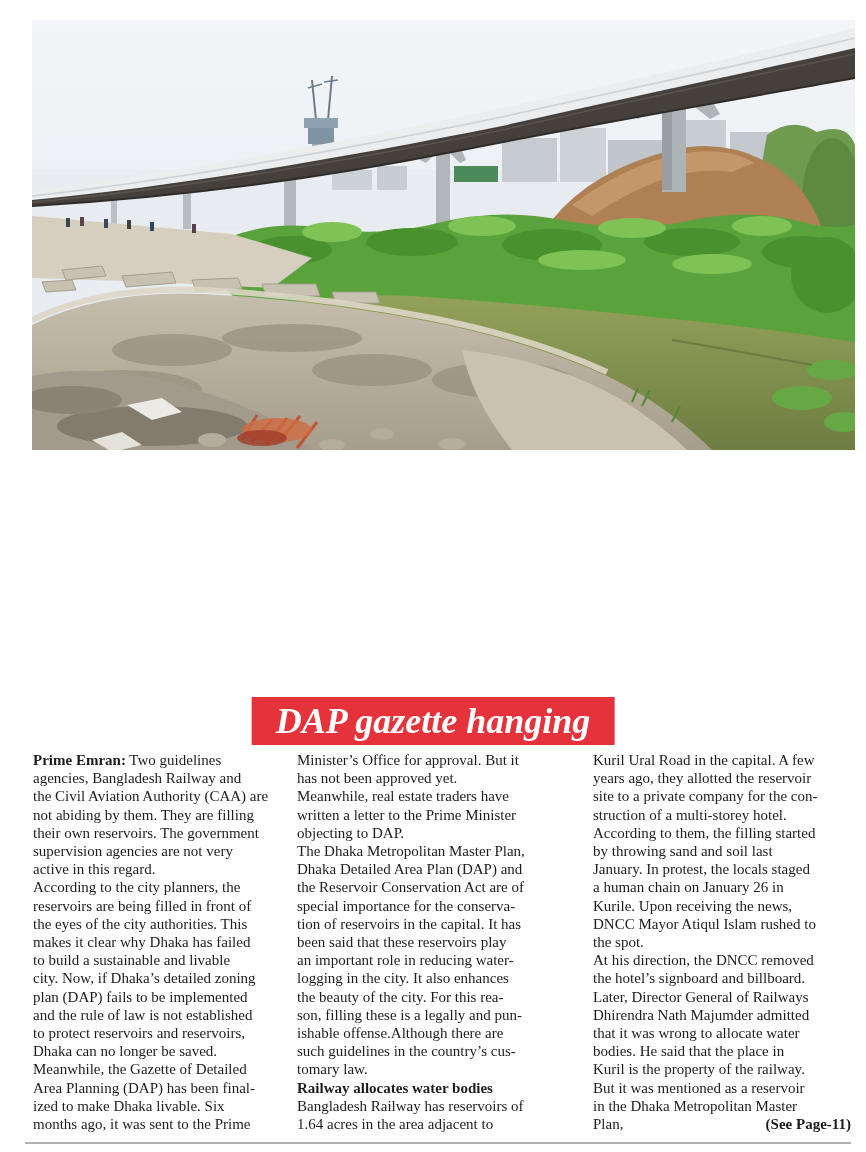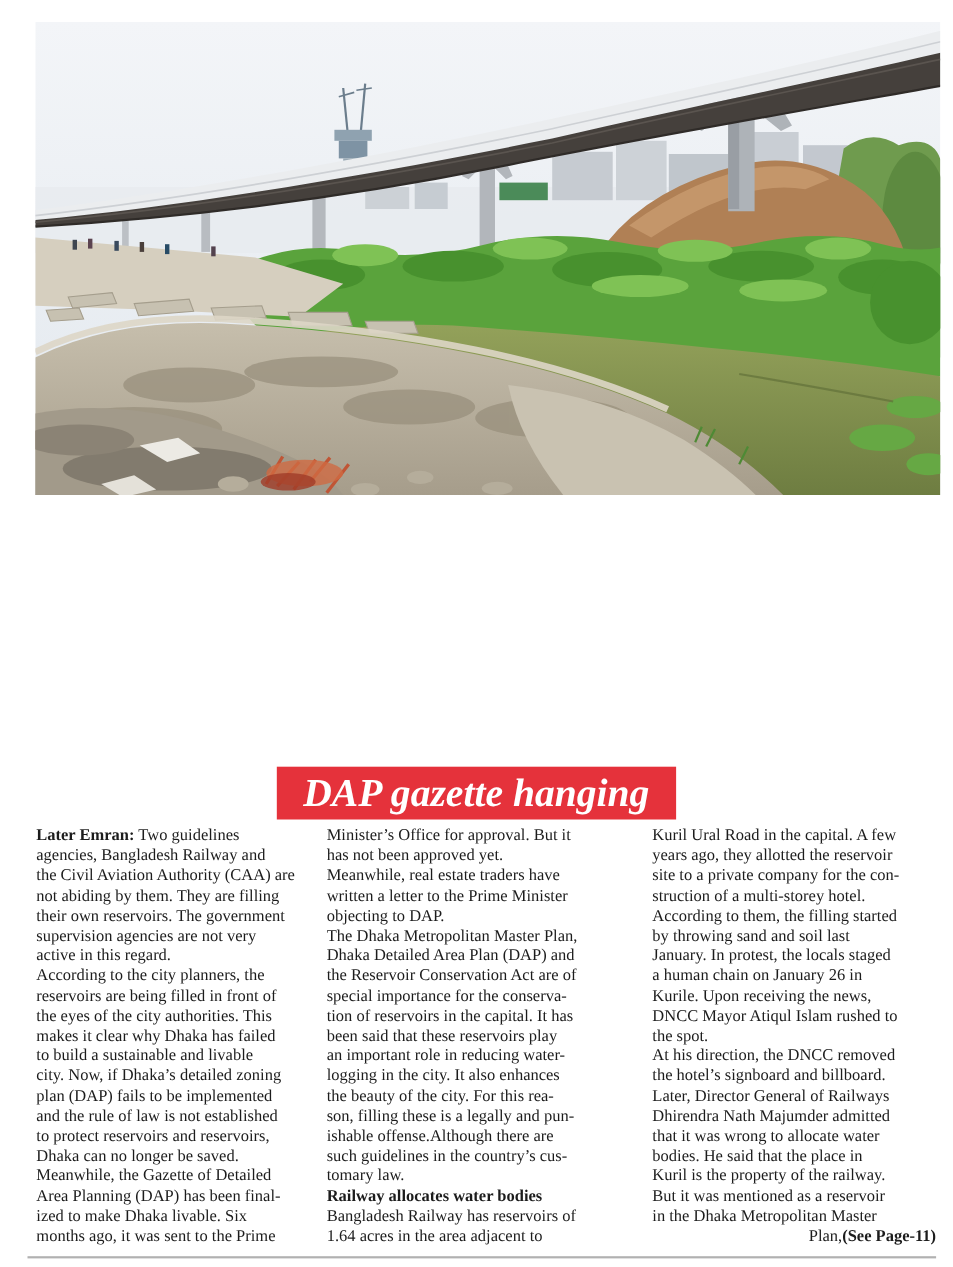--- a/index.html
+++ b/index.html
@@ -12,21 +12,21 @@
   .hl-line{display:block;}
   .banner{position:absolute;top:697px;left:433px;transform:translateX(-50%);
           background:#e5323b;color:#ffffff;font-style:italic;font-weight:bold;
           font-size:36px;line-height:48px;padding:0 24px;white-space:nowrap;}
   .col{position:absolute;top:751px;width:262px;font-size:15px;line-height:18.2px;color:#1c1c1c;}
   .col1{left:33px;}
   .col2{left:297px;}
   .col3{left:593px;width:258px;}
   .lines,.line{white-space:pre;}
   .subhead{font-weight:bold;}
-  .lastline{display:flex;justify-content:flex-end;white-space:normal;}
+  .lastline{display:flex;justify-content:space-between;white-space:normal;}
   .lastline b{font-weight:bold;}
   .bottom-rule{position:absolute;left:25px;top:1142px;width:826px;height:2px;background:#b1b1b1;}
 </style>
 </head>
 <body>
 
 <div class="page">
 
   <div class="photo">
     <svg viewBox="0 0 823 430" xmlns="http://www.w3.org/2000/svg">
@@ -175,21 +175,21 @@
       </g>
     </svg>
   </div>
 
 
   <div class="banner">
     <span>DAP gazette hanging</span>
   </div>
 
   <div class="col col1">
-    <div class="line"><b>Later Emran:</b><span> Two guidelines</span></div>
+    <div class="line"><b>Prime Emran:</b><span> Two guidelines</span></div>
     <div class="lines">agencies, Bangladesh Railway and
 the Civil Aviation Authority (CAA) are
 not abiding by them. They are filling
 their own reservoirs. The government
 supervision agencies are not very
 active in this regard.
 According to the city planners, the
 reservoirs are being filled in front of
 the eyes of the city authorities. This
 makes it clear why Dhaka has failed

